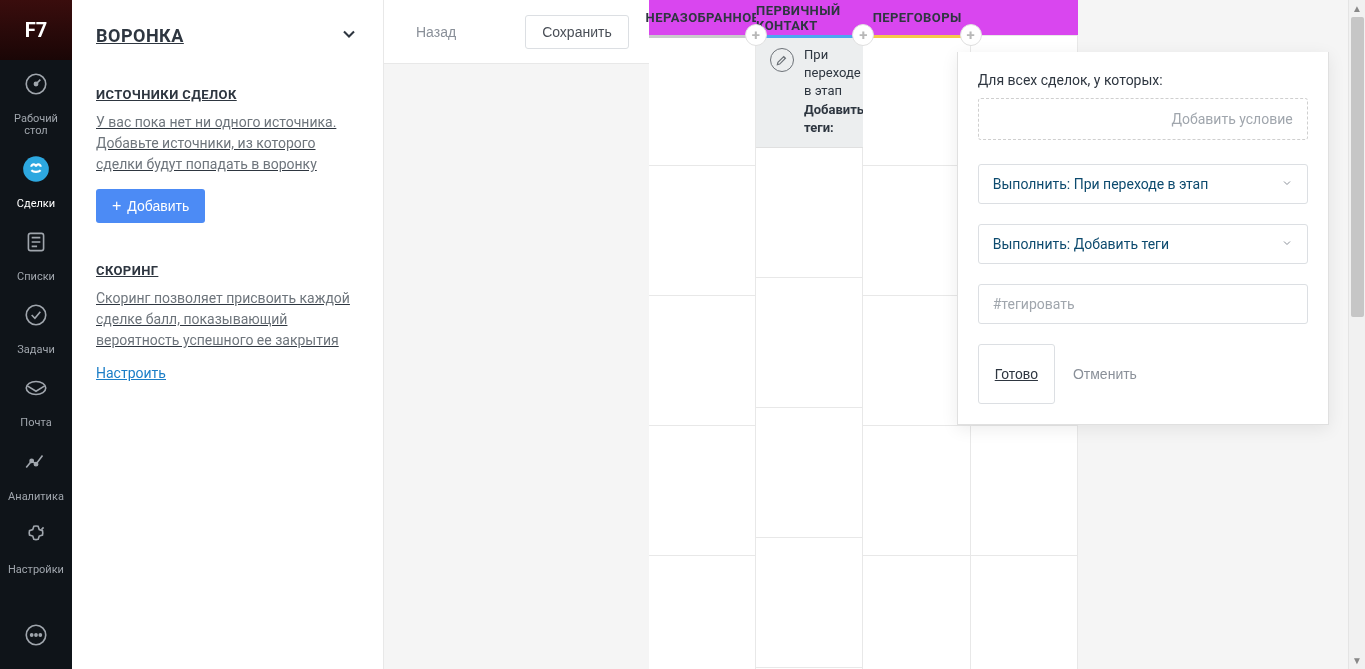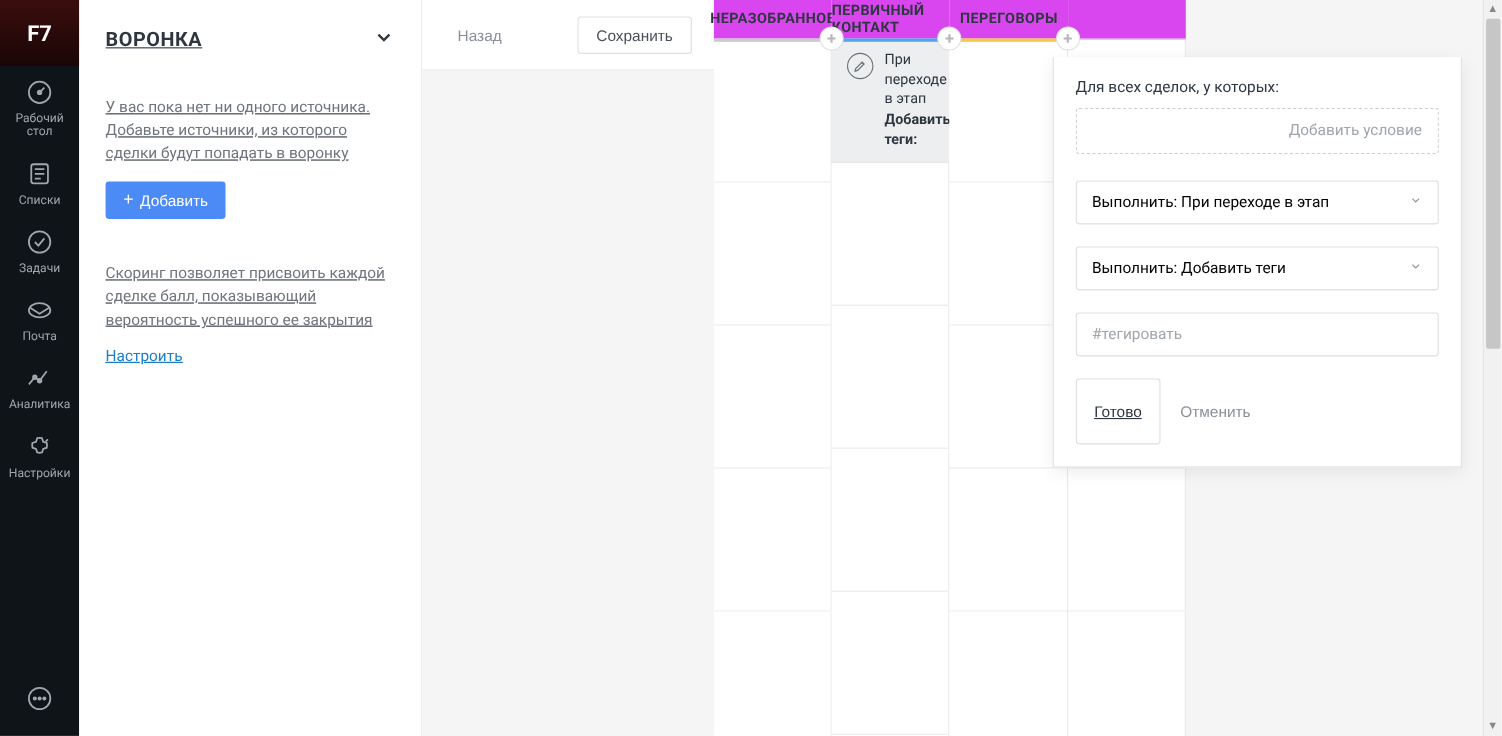--- a/index.html
+++ b/index.html
@@ -3,21 +3,21 @@
 <meta charset="utf-8">
 <style>
 * { margin: 0; padding: 0; box-sizing: border-box; }
 body { font-family: -apple-system, BlinkMacSystemFont, "Segoe UI", Roboto, sans-serif; font-size: 14px; color: #2e3640; background: #fff; width: 1365px; height: 669px; overflow: hidden; position: relative; }
 
 .app { display: flex; height: 669px; }
 
 
 .nav-rail { width: 72px; background: #0f1419; color: #a0a6ad; display: flex; flex-direction: column; align-items: center; padding-top: 0; }
 .nav-logo { width: 72px; height: 60px; display: flex; align-items: center; justify-content: center; color: #fff; font-weight: 700; font-size: 20px; background: linear-gradient(180deg, #3a0d0d 0%, #1a0606 100%); }
-.nav-item { width: 72px; padding: 10px 4px 8px; display: flex; flex-direction: column; align-items: center; gap: 4px; cursor: pointer; }
+.nav-item { width: 72px; padding: 10px 4px 8px; display: flex; flex-direction: column; align-items: center; gap: 15px; cursor: pointer; }
 .nav-item.active { color: #fff; }
 .nav-icon { width: 28px; height: 28px; display: flex; align-items: center; justify-content: center; }
 .nav-label { font-size: 11px; text-align: center; line-height: 1.1; }
 .nav-spacer { flex: 1; }
 .nav-bottom { padding-bottom: 20px; }
 
 
 .sidebar { width: 312px; background: #fff; border-right: 1px solid #e8e8e8; padding: 24px 0 0 0; text-decoration: underline; }
 .sidebar-header { display: flex; align-items: center; justify-content: space-between; padding: 0 24px 24px 24px; }
 .sidebar-title { font-size: 18px; font-weight: 700; letter-spacing: 0.5px; }
@@ -51,21 +51,21 @@
 
 .trigger-summary { background: #eceeef; padding: 10px 14px; display: flex; gap: 10px; align-items: flex-start; border-bottom: 1px solid #e0e0e0; }
 .trigger-icon-wrap { width: 24px; height: 24px; border: 1.5px solid #6d7278; border-radius: 50%; display: flex; align-items: center; justify-content: center; color: #6d7278; flex-shrink: 0; margin-top: 2px; }
 .trigger-summary-text { font-size: 13px; line-height: 1.4; color: #2e3640; }
 .trigger-summary-text b { font-weight: 700; }
 
 .panel { position: absolute; top: 52px; left: 308px; width: 372px; background: #fff; border: 1px solid #e0e0e0; border-top: none; box-shadow: 0 4px 16px rgba(0,0,0,0.08); z-index: 20; }
 .panel-body { padding: 20px; }
 .panel-label { font-size: 14px; color: #2e3640; margin-bottom: 10px; }
 .cond-box { border: 1px dashed #cfcfcf; border-radius: 3px; padding: 12px 14px; color: #a0a6ad; font-size: 14px; margin-bottom: 24px; text-align: right; }
-.select-box { border: 1px solid #dcdfe3; border-radius: 3px; padding: 11px 14px; font-size: 14px; color: #000000; display: flex; align-items: center; justify-content: space-between; cursor: pointer; margin-bottom: 20px; }
+.select-box { border: 1px solid #dcdfe3; border-radius: 3px; padding: 11px 14px; font-size: 14px; color: #0c4a6e; display: flex; align-items: center; justify-content: space-between; cursor: pointer; margin-bottom: 20px; }
 .tag-input { border: 1px solid #dcdfe3; border-radius: 3px; padding: 11px 14px; font-size: 14px; color: #a0a6ad; margin-bottom: 20px; }
 .panel-footer { display: flex; gap: 10px; }
 .btn-outline-sm { background: #fff; border: 1px solid #dcdfe3; border-radius: 3px; padding: 21px 16px; font-size: 14px; cursor: pointer; color: #2e3640; text-decoration: underline; }
 .btn-text { background: transparent; border: none; color: #8a9099; font-size: 14px; cursor: pointer; padding: 9px 8px; }
 
 .chev { width: 12px; height: 12px; }
 
 
 .scrollbar { position: absolute; right: 0; top: 0; width: 17px; height: 100%; background: #f1f1f1; border-left: 1px solid #e4e4e4; }
 .scroll-arrow { height: 17px; display: flex; align-items: center; justify-content: center; color: #888; font-size: 10px; }
@@ -87,20 +87,29 @@
       <span class="nav-icon">
         <svg viewBox="0 0 24 24" width="26" height="26" fill="none" stroke="currentColor" stroke-width="1.5">
             <circle cx="12" cy="12" r="9"></circle>
             <path d="M12 12l4-4"></path>
             <circle cx="12" cy="12" r="1.5" fill="currentColor"></circle>
           </svg>
       </span>
       <span class="nav-label">Рабочий стол</span>
     </div>
 
+    <div class="nav-item active">
+      <span class="nav-icon">
+        <svg viewBox="0 0 24 24" width="28" height="28">
+            <circle cx="12" cy="12" r="11" fill="#2da8e0"></circle>
+            <path d="M8 13c2 2 6 2 8 0M8 10c0-1 1-2 2-2s2 1 2 2M12 10c0-1 1-2 2-2s2 1 2 2" stroke="#fff" stroke-width="1.8" fill="none"></path>
+          </svg>
+      </span>
+      <span class="nav-label">Сделки</span>
+    </div>
 
     <div class="nav-item">
       <span class="nav-icon">
         <svg viewBox="0 0 24 24" width="26" height="26" fill="none" stroke="currentColor" stroke-width="1.5">
             <rect x="5" y="4" width="14" height="16" rx="2"></rect>
             <path d="M8 8h8M8 12h8M8 16h5"></path>
           </svg>
       </span>
       <span class="nav-label">Списки</span>
     </div>
@@ -163,28 +172,30 @@
     <div class="sidebar-header">
       <div class="sidebar-title">ВОРОНКА</div>
       <span>
         <svg viewBox="0 0 24 24" width="20" height="20" fill="none" stroke="#2e3640" stroke-width="2.5">
             <path d="M6 9l6 6 6-6"></path>
           </svg>
       </span>
     </div>
 
     <div class="sidebar-section">
+      <div class="section-title">ИСТОЧНИКИ СДЕЛОК</div>
       <div class="section-text">У вас пока нет ни одного источника. Добавьте источники, из которого сделки будут попадать в воронку</div>
       <button class="btn-primary">
         <span class="plus">+</span>
         <span>Добавить</span>
       </button>
     </div>
 
     <div class="sidebar-section">
+      <div class="section-title">СКОРИНГ</div>
       <div class="section-text">Скоринг позволяет присвоить каждой сделке балл, показывающий вероятность успешного ее закрытия</div>
       <a class="link">Настроить</a>
     </div>
   </div>
 
   <div class="main">
     <div class="topbar">
       <button class="btn-ghost">Назад</button>
       <button class="btn-outline">Сохранить</button>
     </div>

